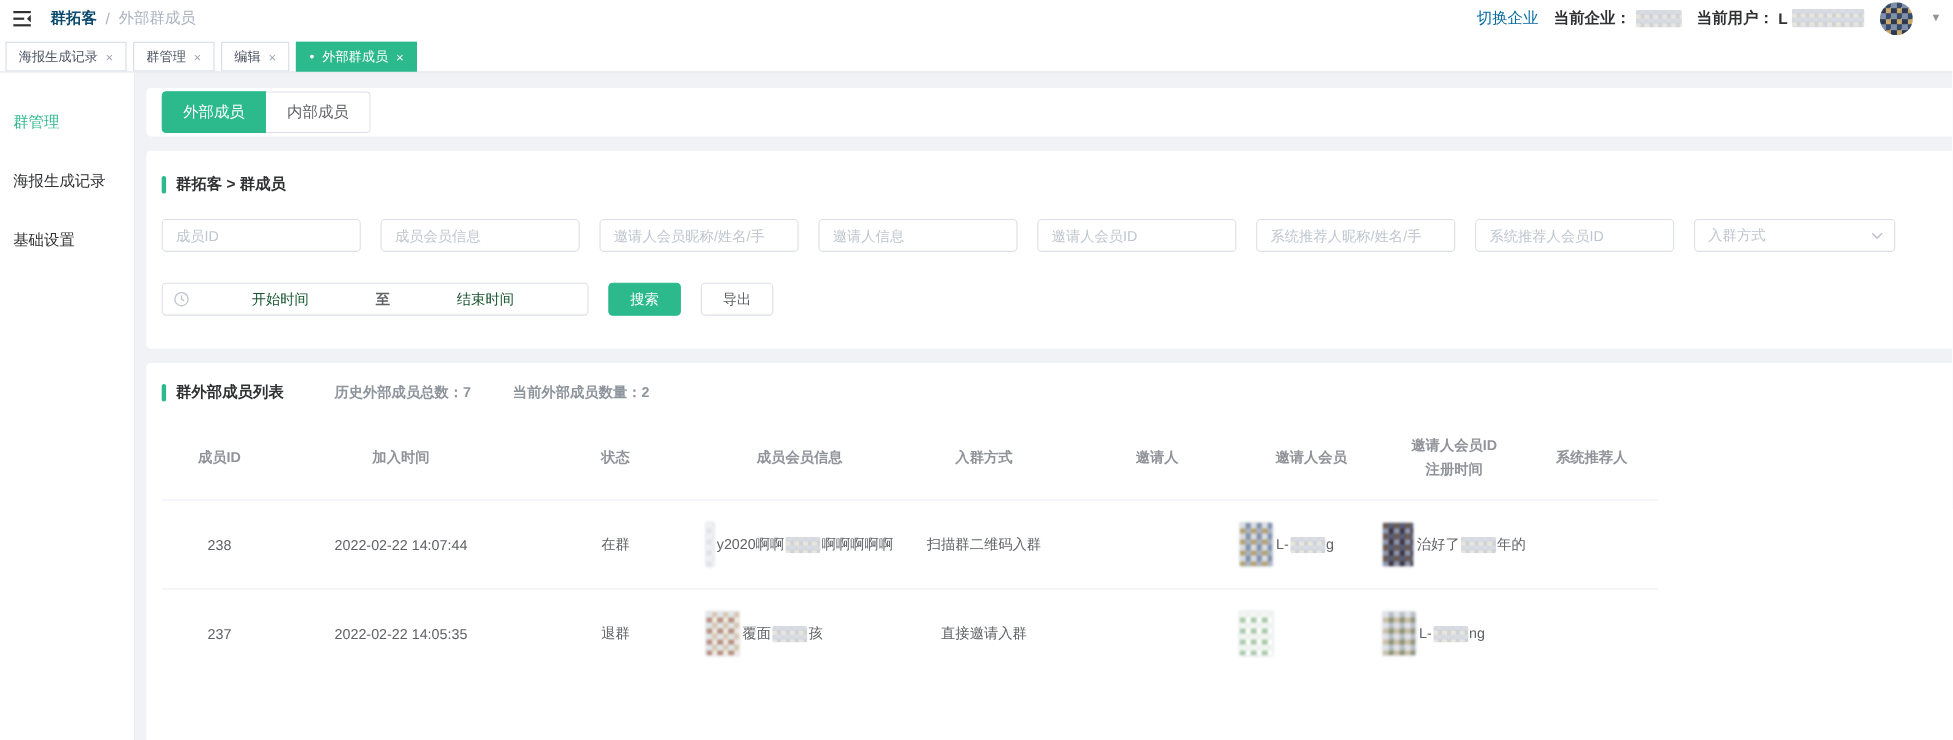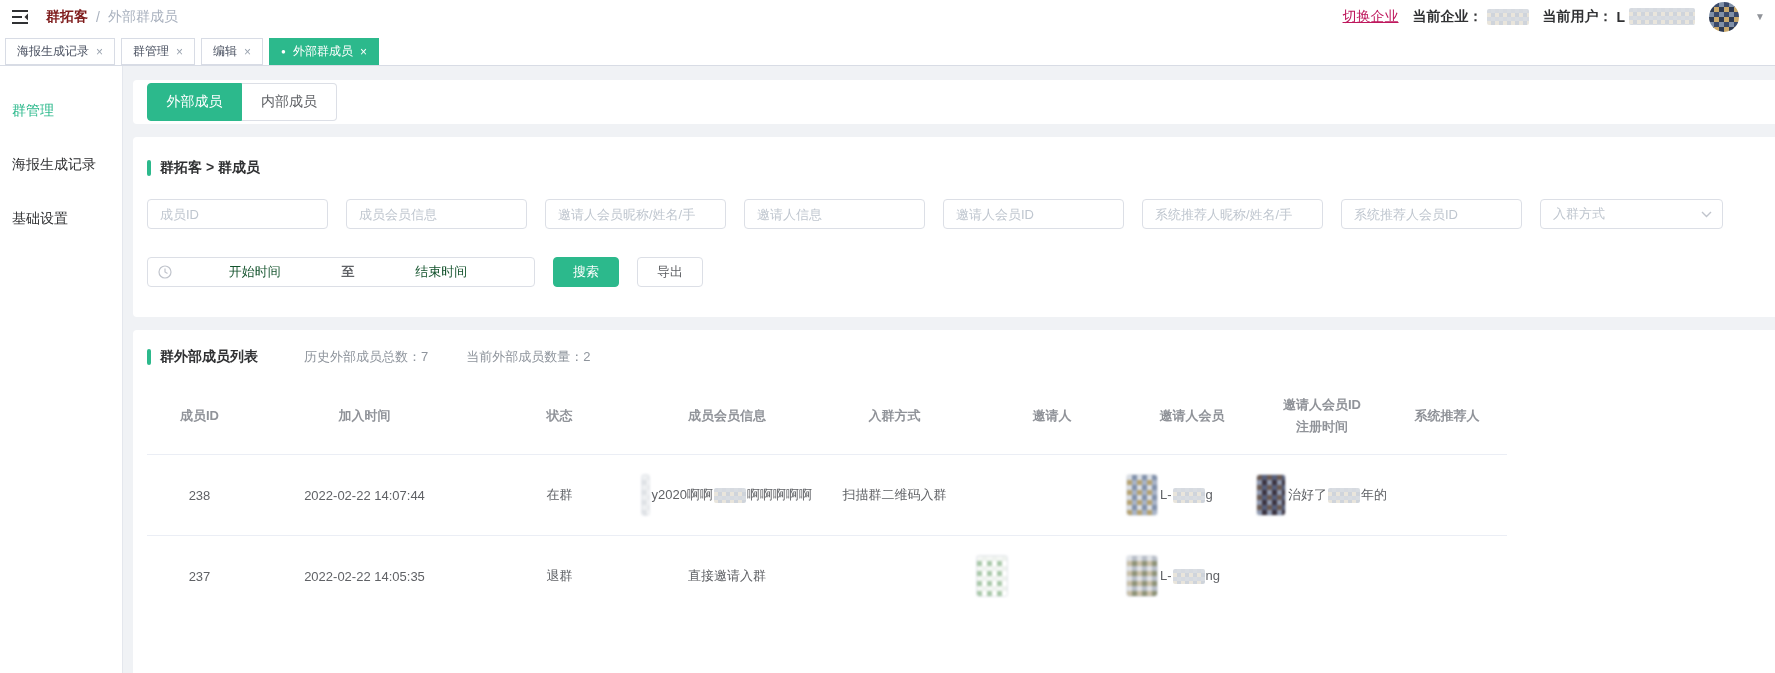--- a/index.html
+++ b/index.html
@@ -3,24 +3,24 @@
 <meta charset="utf-8">
 <style>
   * { margin:0; padding:0; box-sizing:border-box; }
   html,body { width:1775px; height:673px; overflow:hidden; background:#fff;
     font-family:"Liberation Sans","DejaVu Sans",sans-serif; }
 
   
   .topbar { height:33px; display:flex; align-items:center; padding:0 10px 0 10px; background:#fff; }
   .menu-btn { width:22px; height:22px; display:flex; align-items:center; justify-content:center; cursor:pointer; margin-right:14px; }
   .breadcrumb { display:flex; align-items:center; gap:8px; font-size:14px; }
-  .bc-root { color:#7f1d1d; font-weight:bold; }
+  .bc-root { color:#0c4a6e; font-weight:bold; }
   .bc-sep, .bc-current { color:#aab2bf; }
   .topbar-right { margin-left:auto; display:flex; align-items:center; gap:14px; font-size:14px; color:#303133; font-weight:bold; }
-  .switch-link { color:#be185d; text-decoration:underline; font-weight:normal; cursor:pointer; }
+  .switch-link { color:#0369a1; font-weight:normal; cursor:pointer; }
   .pair { display:flex; align-items:center; gap:4px; }
   .caret { color:#909399; font-size:10px; margin-left:2px; }
 
   
   .mask { display:inline-block; vertical-align:middle; border-radius:2px;
     background:conic-gradient(#d9dde2 25%, #cfd4db 0 50%, #e9e5dc 0 75%, #d6dae0 0) 0 0/8px 8px; filter:blur(.6px); }
   .mask-company { width:42px; height:16px; }
   .mask-user { width:66px; height:17px; }
   .mask-inline { width:32px; height:15px; margin:0 1px; }
   .avatar-top { width:30px; height:30px; border-radius:50%;
@@ -77,21 +77,21 @@
   .date-range .ph { flex:1; text-align:center; color:#14532d; }
   .date-range .to { color:#606266; font-weight:bold; padding:0 4px; }
   .btn { height:30px; padding:0 19px; border-radius:4px; font-size:13px; display:flex; align-items:center;
     justify-content:center; cursor:pointer; white-space:nowrap; }
   .btn-search { background:#2cb98c; color:#fff; border:1px solid #2cb98c; }
   .btn-export { background:#fff; color:#606266; border:1px solid #dcdfe6; }
 
   
   .card-list { padding:18px 14px 0 14px; height:430px; overflow:hidden; }
   .list-head { display:flex; align-items:center; }
-  .stats { display:flex; gap:38px; margin-left:46px; font-size:13px; font-weight:normal; color:#8e949c;justify-content:center; }
+  .stats { display:flex; gap:38px; margin-left:46px; font-size:13px; font-weight:bold; color:#8e949c;justify-content:center; }
   .tbl { margin-top:28px; width:1360px; }
   .tbl-row { display:grid; grid-template-columns:105px 225px 165px 170px 165px 150px 130px 130px 120px; align-items:center; }
   .tbl-header { color:#909399; font-size:13px; font-weight:bold; padding-bottom:16px; }
   .tbl-header > div { text-align:center; line-height:1.7; }
   .tbl-body-row { border-top:1px solid #ebeef5; min-height:81px; font-size:13px; color:#606266; padding:8px 0; }
   .tbl-body-row > div { text-align:center; }
   .cell-person { display:flex; flex-direction:row; align-items:center; gap:3px; }
   .cell-person .pname { white-space:nowrap; }
   .cell-two-line { line-height:1.9; }
 
@@ -253,20 +253,24 @@
           <div class="cell-person">
             <span class="av av-dark"></span>
             <span class="pname"><span>治好了</span><span class="mask mask-inline"></span><span>年的</span></span>
           </div>
         </div>
 
         <div class="tbl-row tbl-body-row">
           <div>237</div>
           <div>2022-02-22 14:05:35</div>
           <div>退群</div>
+          <div class="cell-person">
+            <span class="av av-tan"></span>
+            <span class="pname"><span>覆面</span><span class="mask mask-inline"></span><span>孩</span></span>
+          </div>
           <div>直接邀请入群</div>
           <div></div>
           <div class="cell-person">
             <span class="av av-green"></span>
           </div>
           <div class="cell-person">
             <span class="av av-gray"></span>
             <span class="pname"><span>L-</span><span class="mask mask-inline"></span><span>ng</span></span>
           </div>
         </div>

